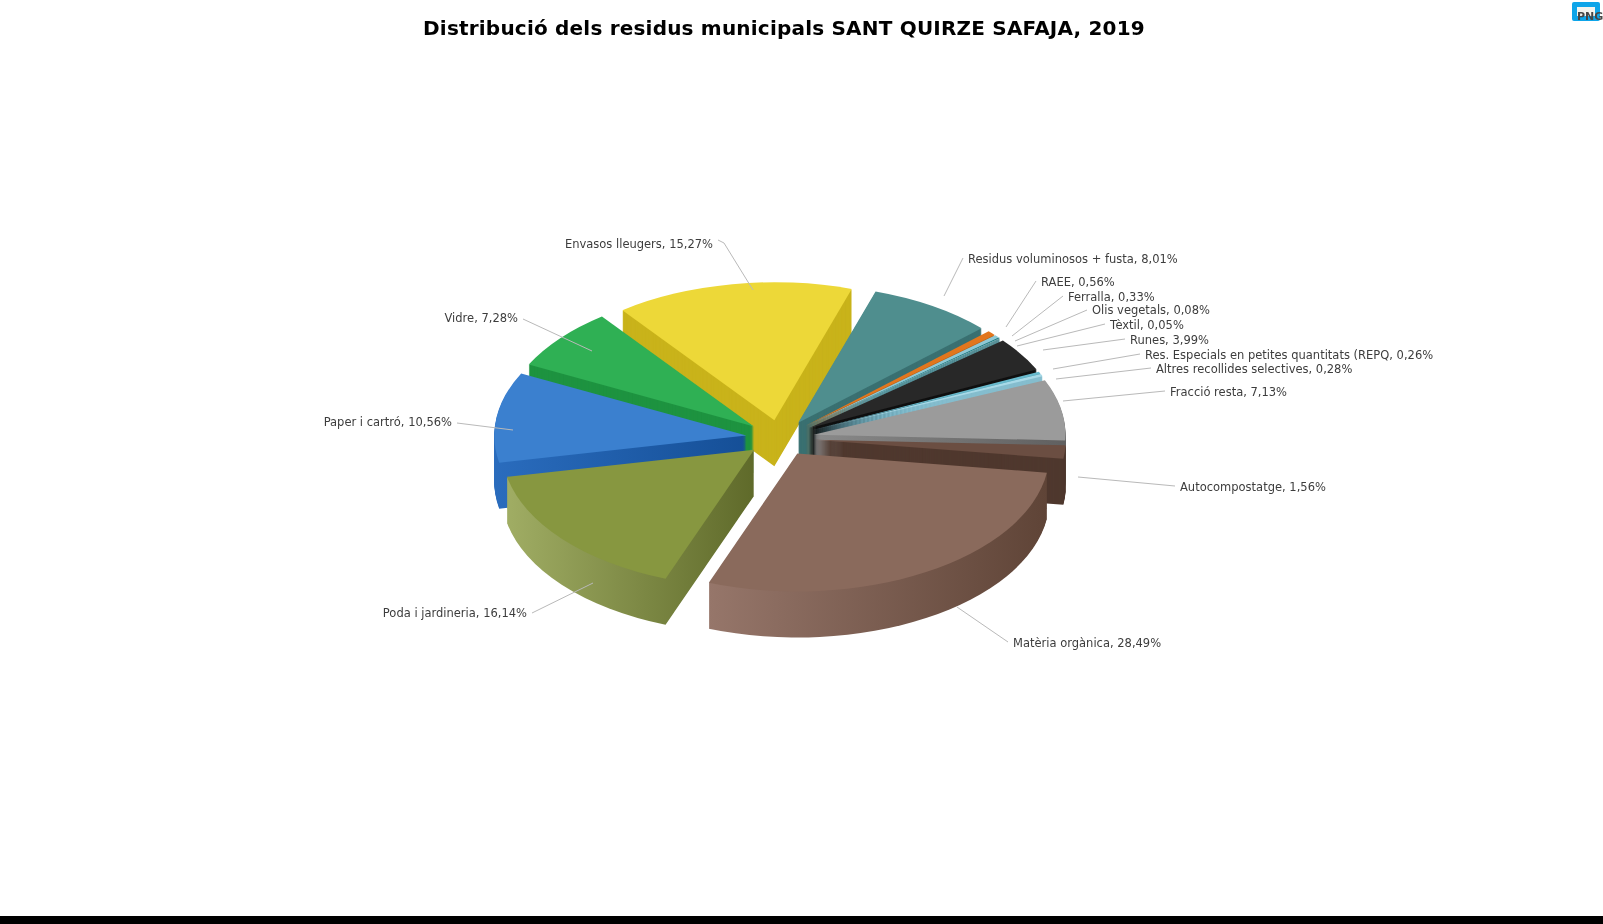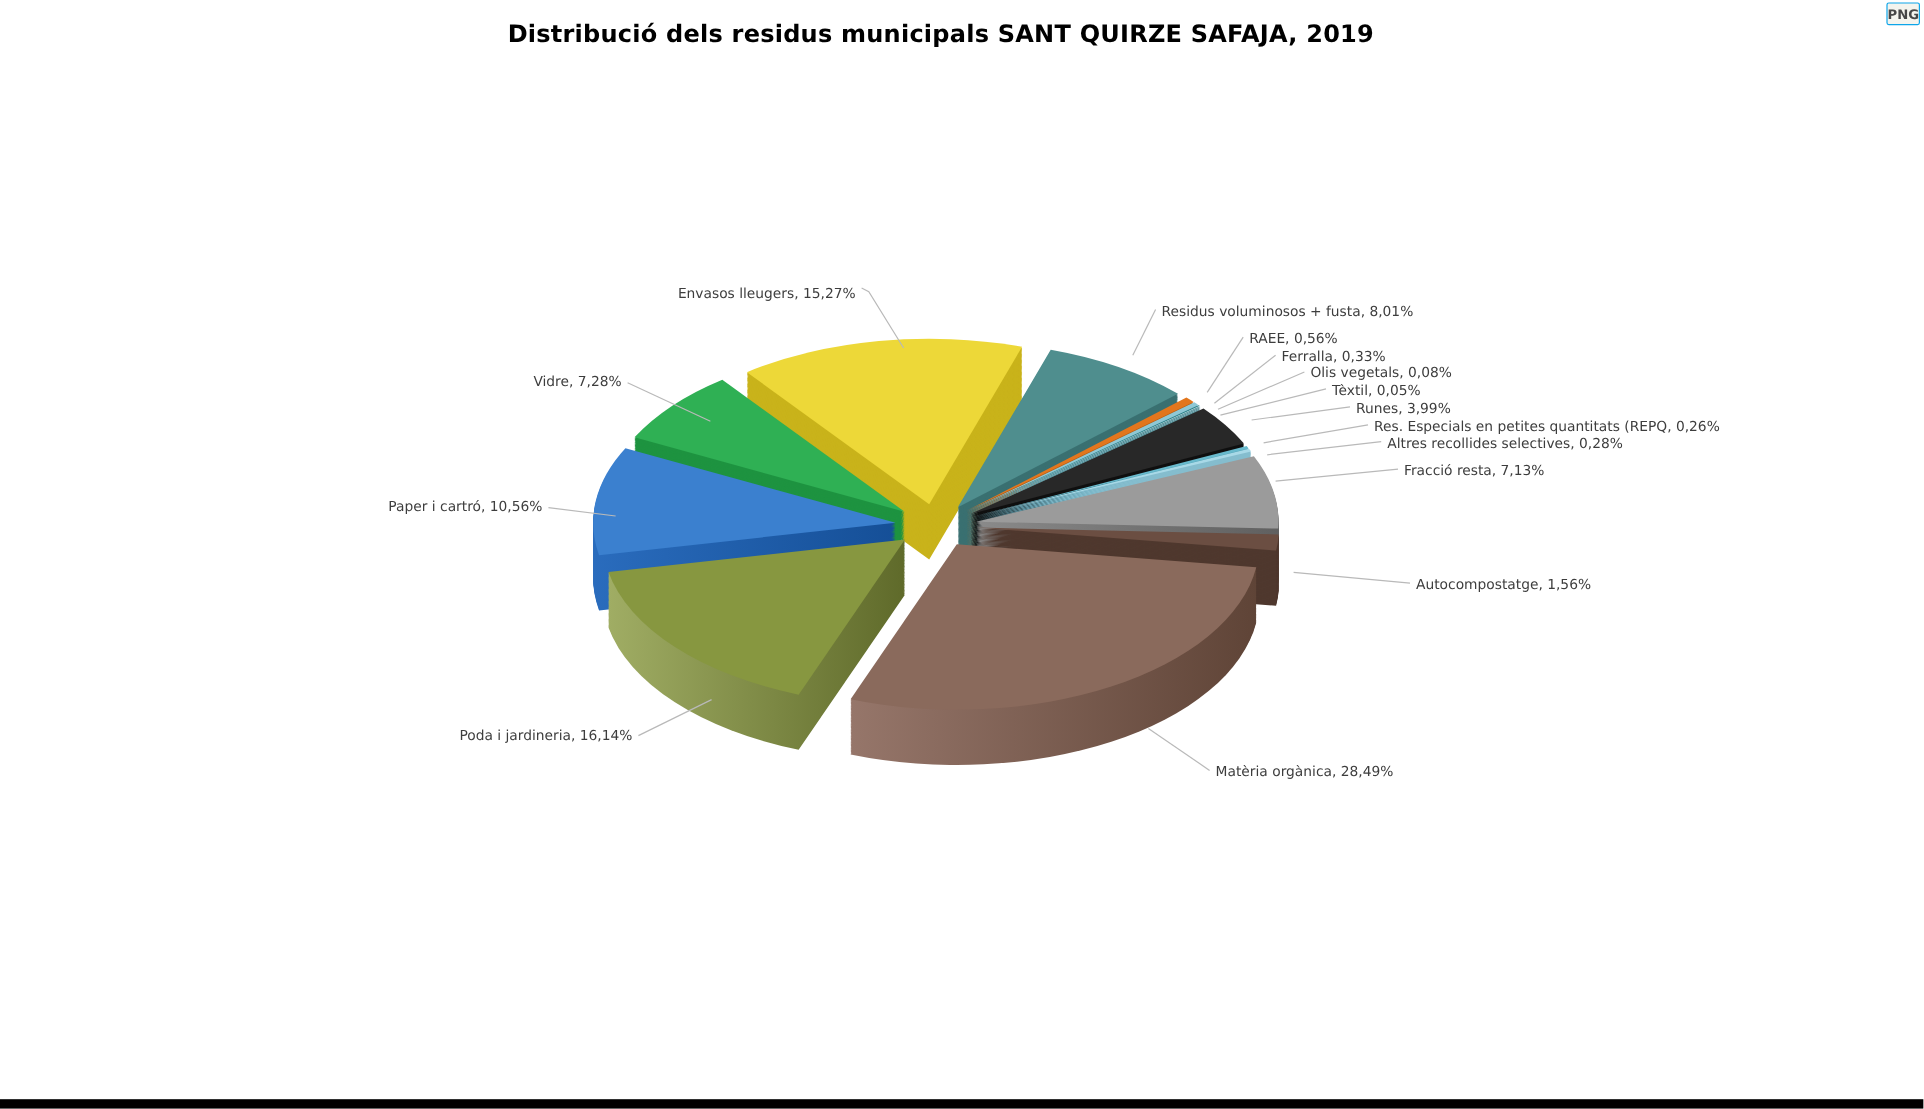--- a/index.html
+++ b/index.html
@@ -1,21 +1,21 @@
 <!DOCTYPE html>
 <html><head>
 <meta charset="utf-8">
 <style>
   html,body{margin:0;padding:0;background:#ffffff;}
   body{width:1603px;height:924px;position:relative;overflow:hidden;
        font-family:"DejaVu Sans","Liberation Sans",sans-serif;}
   .chart-title{position:absolute;top:16px;left:0;width:1568px;text-align:center;
        font-size:20px;font-weight:bold;color:#000;letter-spacing:0.2px;}
   .png-button{position:absolute;top:2px;left:1572px;width:28px;height:19px;
-       background:#f4f4ee;border:1px solid #0ea5e9;border-radius:2px;
+       background:#f4f4ee;border:5px solid #0ea5e9;border-radius:2px;
        font-size:11px;font-weight:bold;color:#474747;text-align:center;
        line-height:19px;cursor:pointer;box-sizing:border-box;}
   .bottom-bar{position:absolute;left:0;bottom:0;width:1603px;height:8px;background:#000;}
   svg#pie{position:absolute;left:0;top:0;}
   text.slice-label{font-family:"DejaVu Sans","Liberation Sans",sans-serif;
        font-size:11.5px;fill:#3d3d3d;}
   polyline.leader{fill:none;stroke:#b9b9b9;stroke-width:1;}
 </style>
 </head>
 <body>

